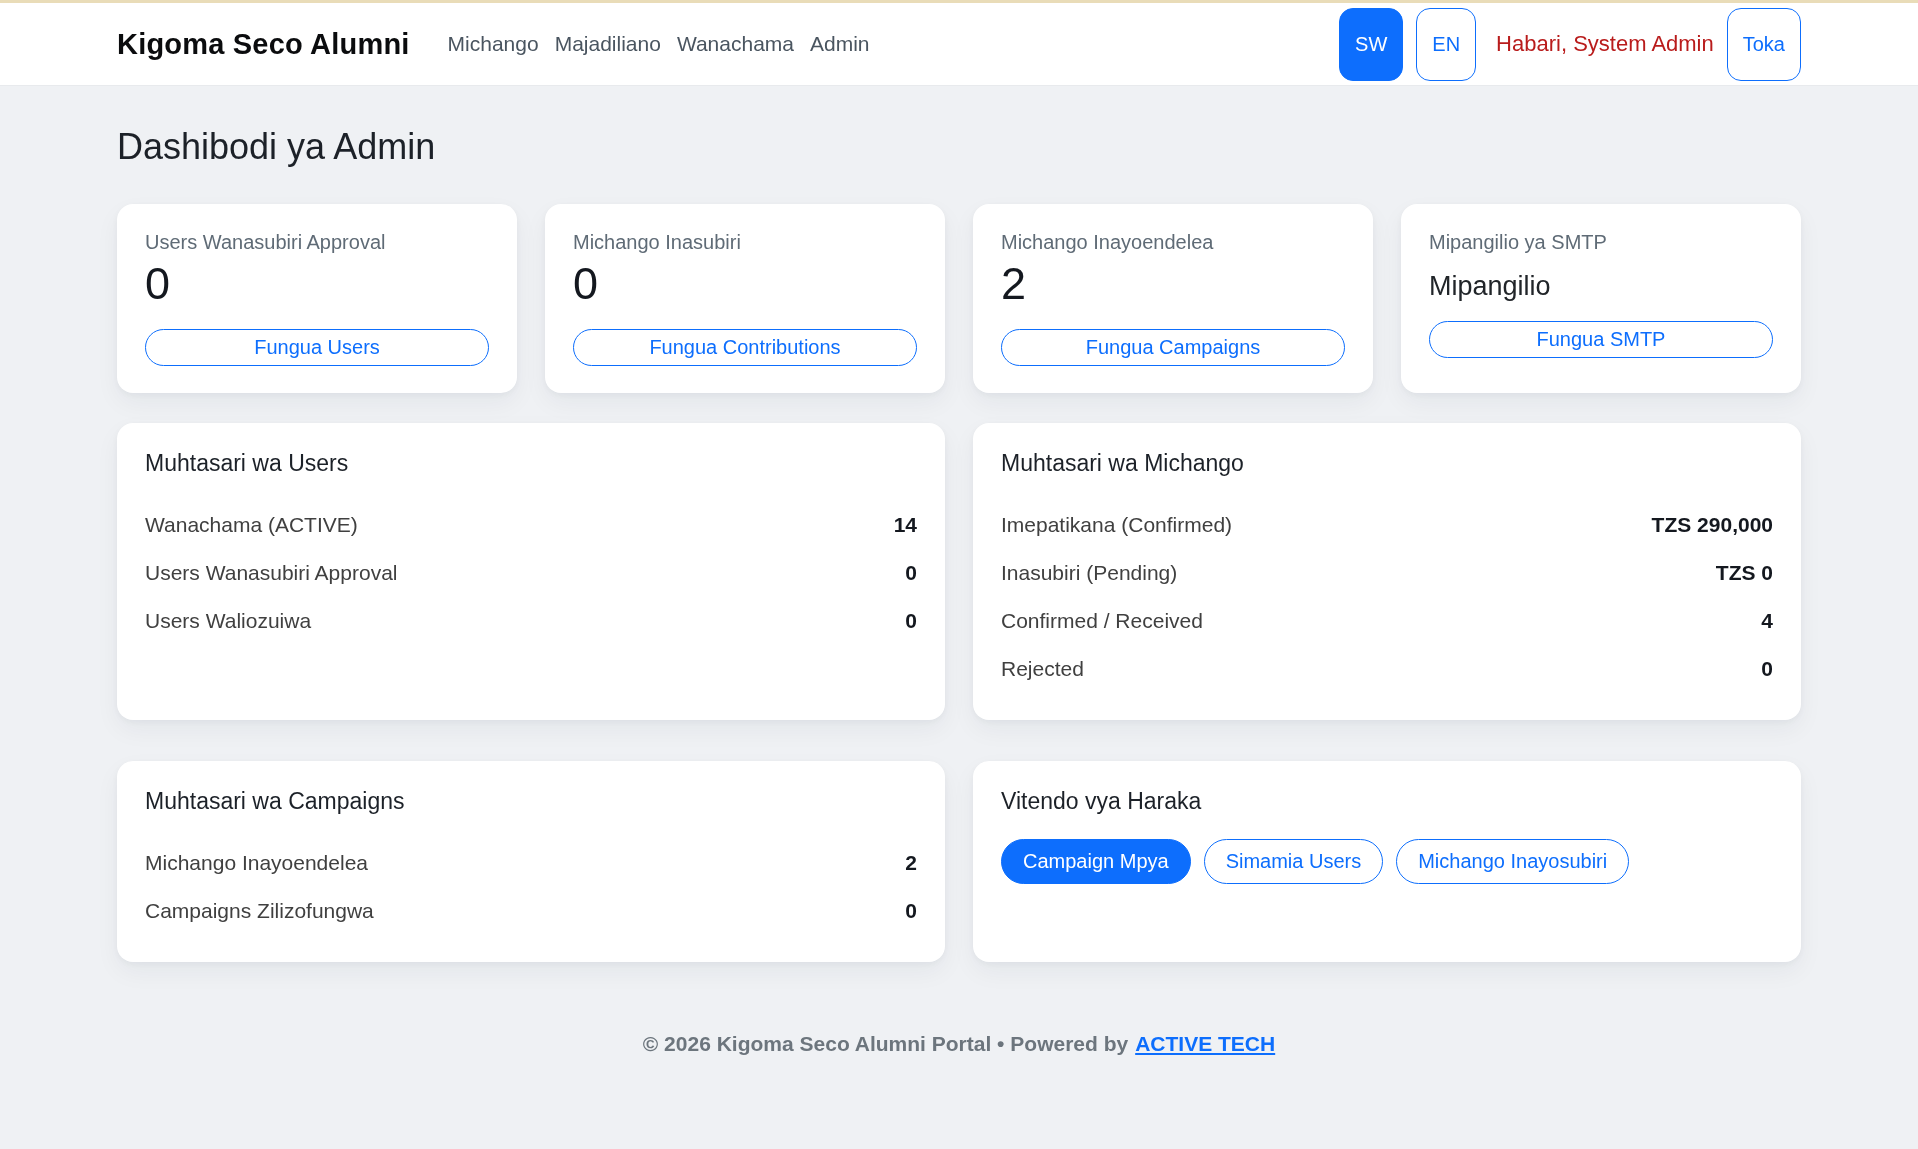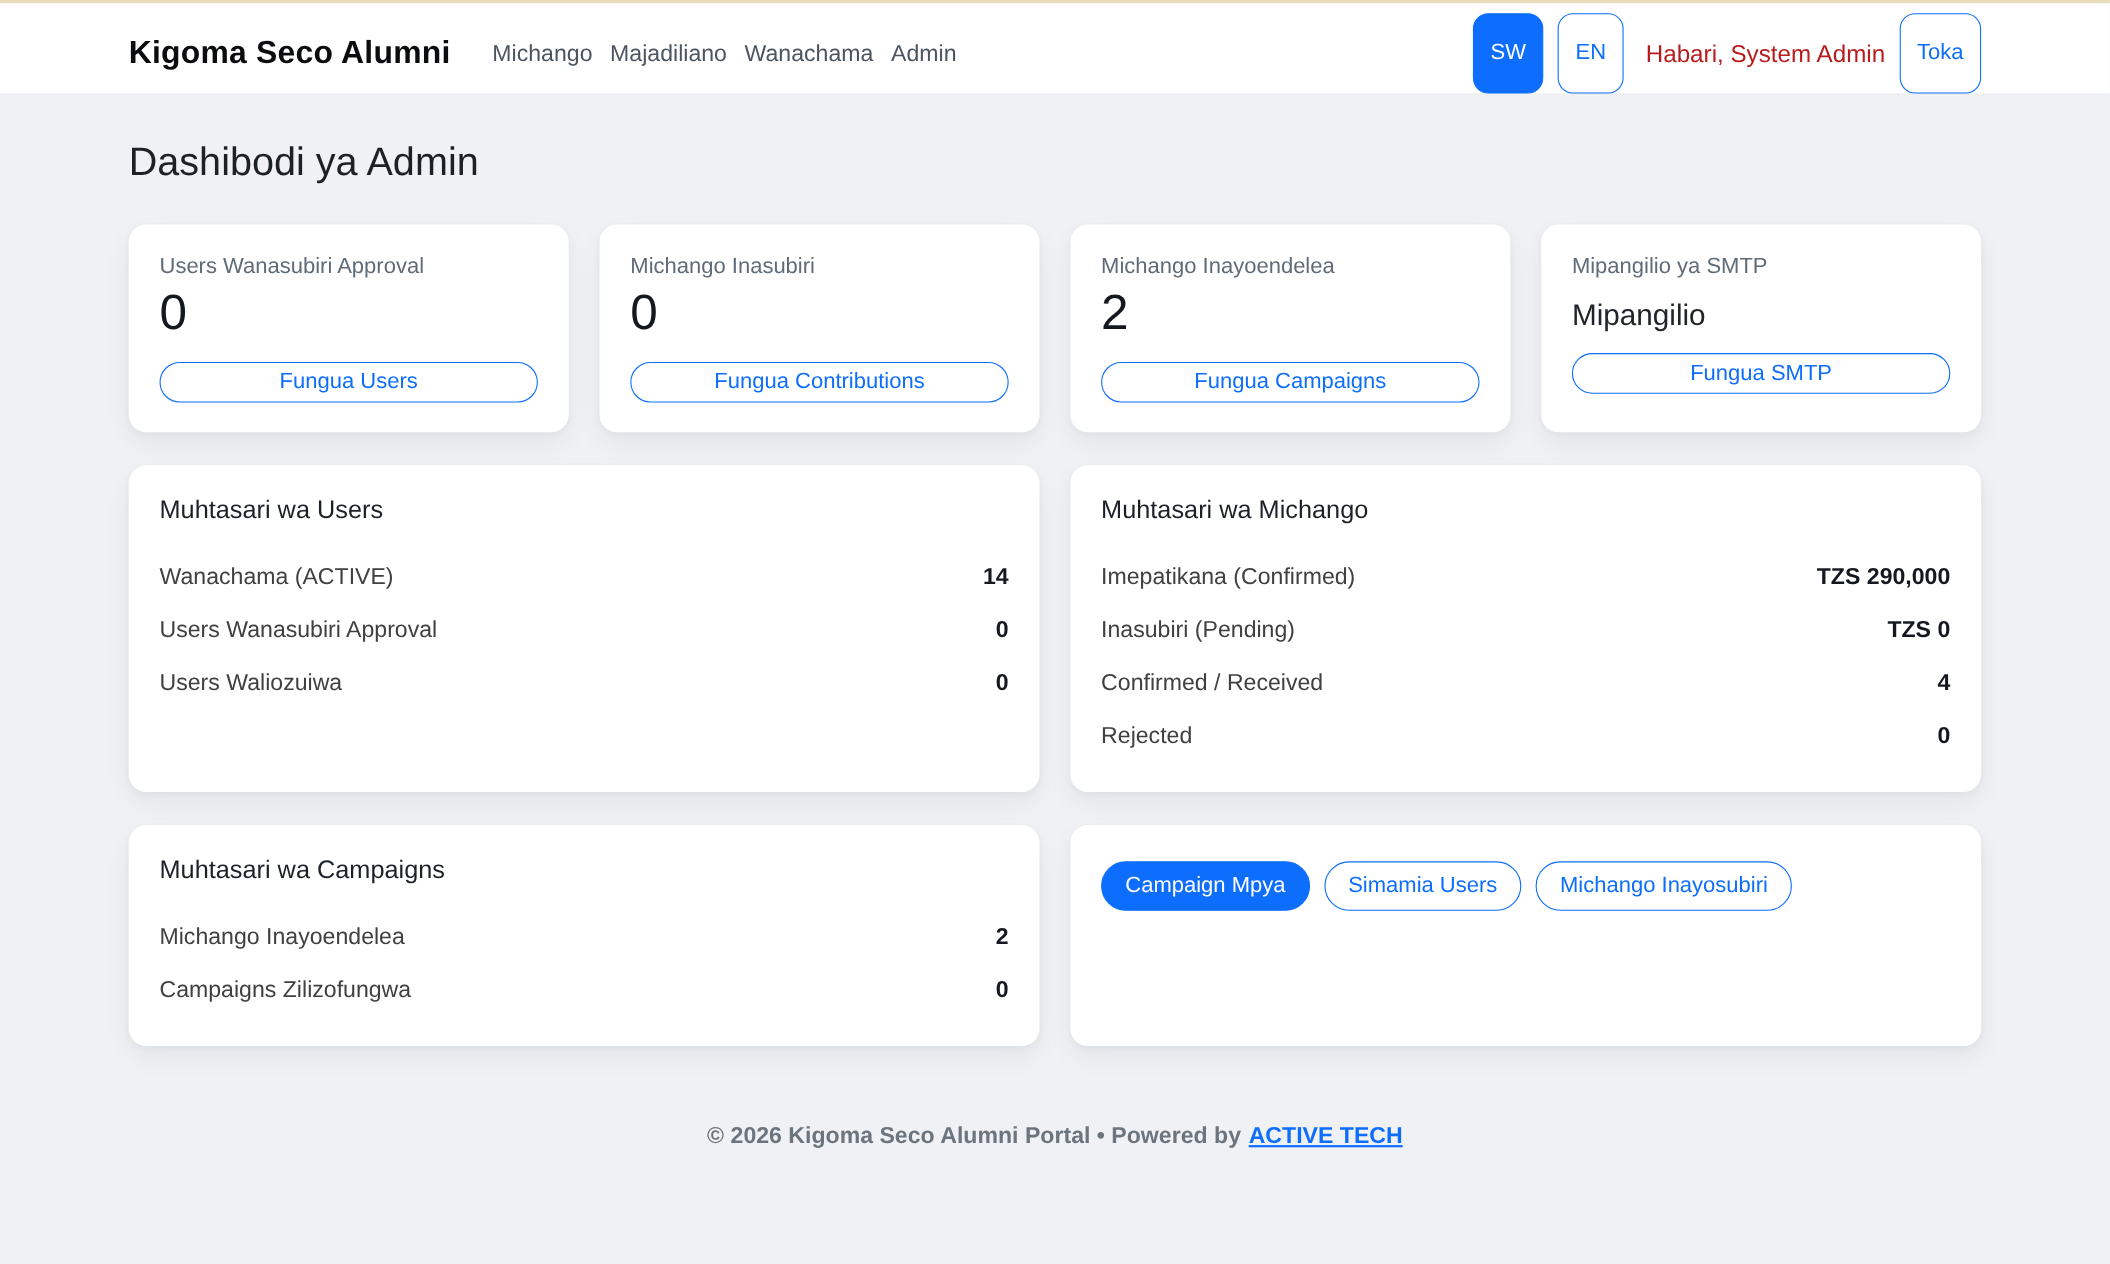--- a/index.html
+++ b/index.html
@@ -8,21 +8,21 @@
     width:1918px; min-height:1149px;
     font-family:"Liberation Sans","DejaVu Sans",sans-serif;
     color:#212529;
   }
   .top-strip { height:3px; width:100%; background:#e9dcb8; }
 
   
   .header {
     background:#ffffff; height:83px;
     border-bottom:1px solid #e8eaed;
-    display:flex; align-items:flex-end;
+    display:flex; align-items:center;
   }
   .header-inner {
     width:1684px; margin:0 auto;
     display:flex; align-items:center;
   }
   .brand { font-size:29px; font-weight:800; letter-spacing:.2px; color:#0b0c0e; cursor:pointer; }
   .nav { display:flex; gap:16px; margin-left:38px; }
   .nav a { font-size:21px; color:#4a5560; text-decoration:none; cursor:pointer; }
   .header-right { margin-left:auto; display:flex; align-items:center; }
   .pill {
@@ -32,21 +32,21 @@
   }
   .pill.filled { background:#0d6efd; color:#fff; }
   .lang-sw { margin-right:13px; }
   .greeting { font-size:22px; color:#b91c1c; margin-left:20px; margin-right:13px; }
 
   
   .container { width:1684px; margin:0 auto; }
   h1.page-title { font-size:36px; font-weight:400; color:#1c2128; margin:40px 0 36px; }
 
   .grid4 { display:grid; grid-template-columns:repeat(4,1fr); gap:28px; margin-bottom:30px; }
-  .grid2 { display:grid; grid-template-columns:repeat(2,1fr); gap:28px; margin-bottom:30px;border-radius:21px; }
+  .grid2 { display:grid; grid-template-columns:repeat(2,1fr); gap:28px; margin-bottom:41px;border-radius:21px; }
 
   .card {
     background:#ffffff; border-radius:16px;
     box-shadow:0 10px 24px rgba(25,35,60,.05), 0 2px 6px rgba(25,35,60,.04);
     padding:27px 28px;
   }
   .stat-label { font-size:20px; color:#5f6b76; }
   .stat-value { font-size:45px; font-weight:400; color:#14181f; line-height:1.15; margin:4px 0 13px; }
   .stat-value.text { font-size:27px; font-weight:500; color:#212529; margin:17px 0 19px; }
   .btn-outline-wide {
@@ -169,20 +169,21 @@
       <div class="summary-row">
         <span class="lbl">Michango Inayoendelea</span>
         <span class="val">2</span>
       </div>
       <div class="summary-row">
         <span class="lbl">Campaigns Zilizofungwa</span>
         <span class="val">0</span>
       </div>
     </div>
     <div class="card">
+      <div class="card-title">Vitendo vya Haraka</div>
       <div class="qa-buttons">
         <button class="qa-btn primary">Campaign Mpya</button>
         <button class="qa-btn outline">Simamia Users</button>
         <button class="qa-btn outline">Michango Inayosubiri</button>
       </div>
     </div>
   </div>
 
   <div class="footer">
     <span>© 2026 Kigoma Seco Alumni Portal • Powered by</span><a>ACTIVE TECH</a>

